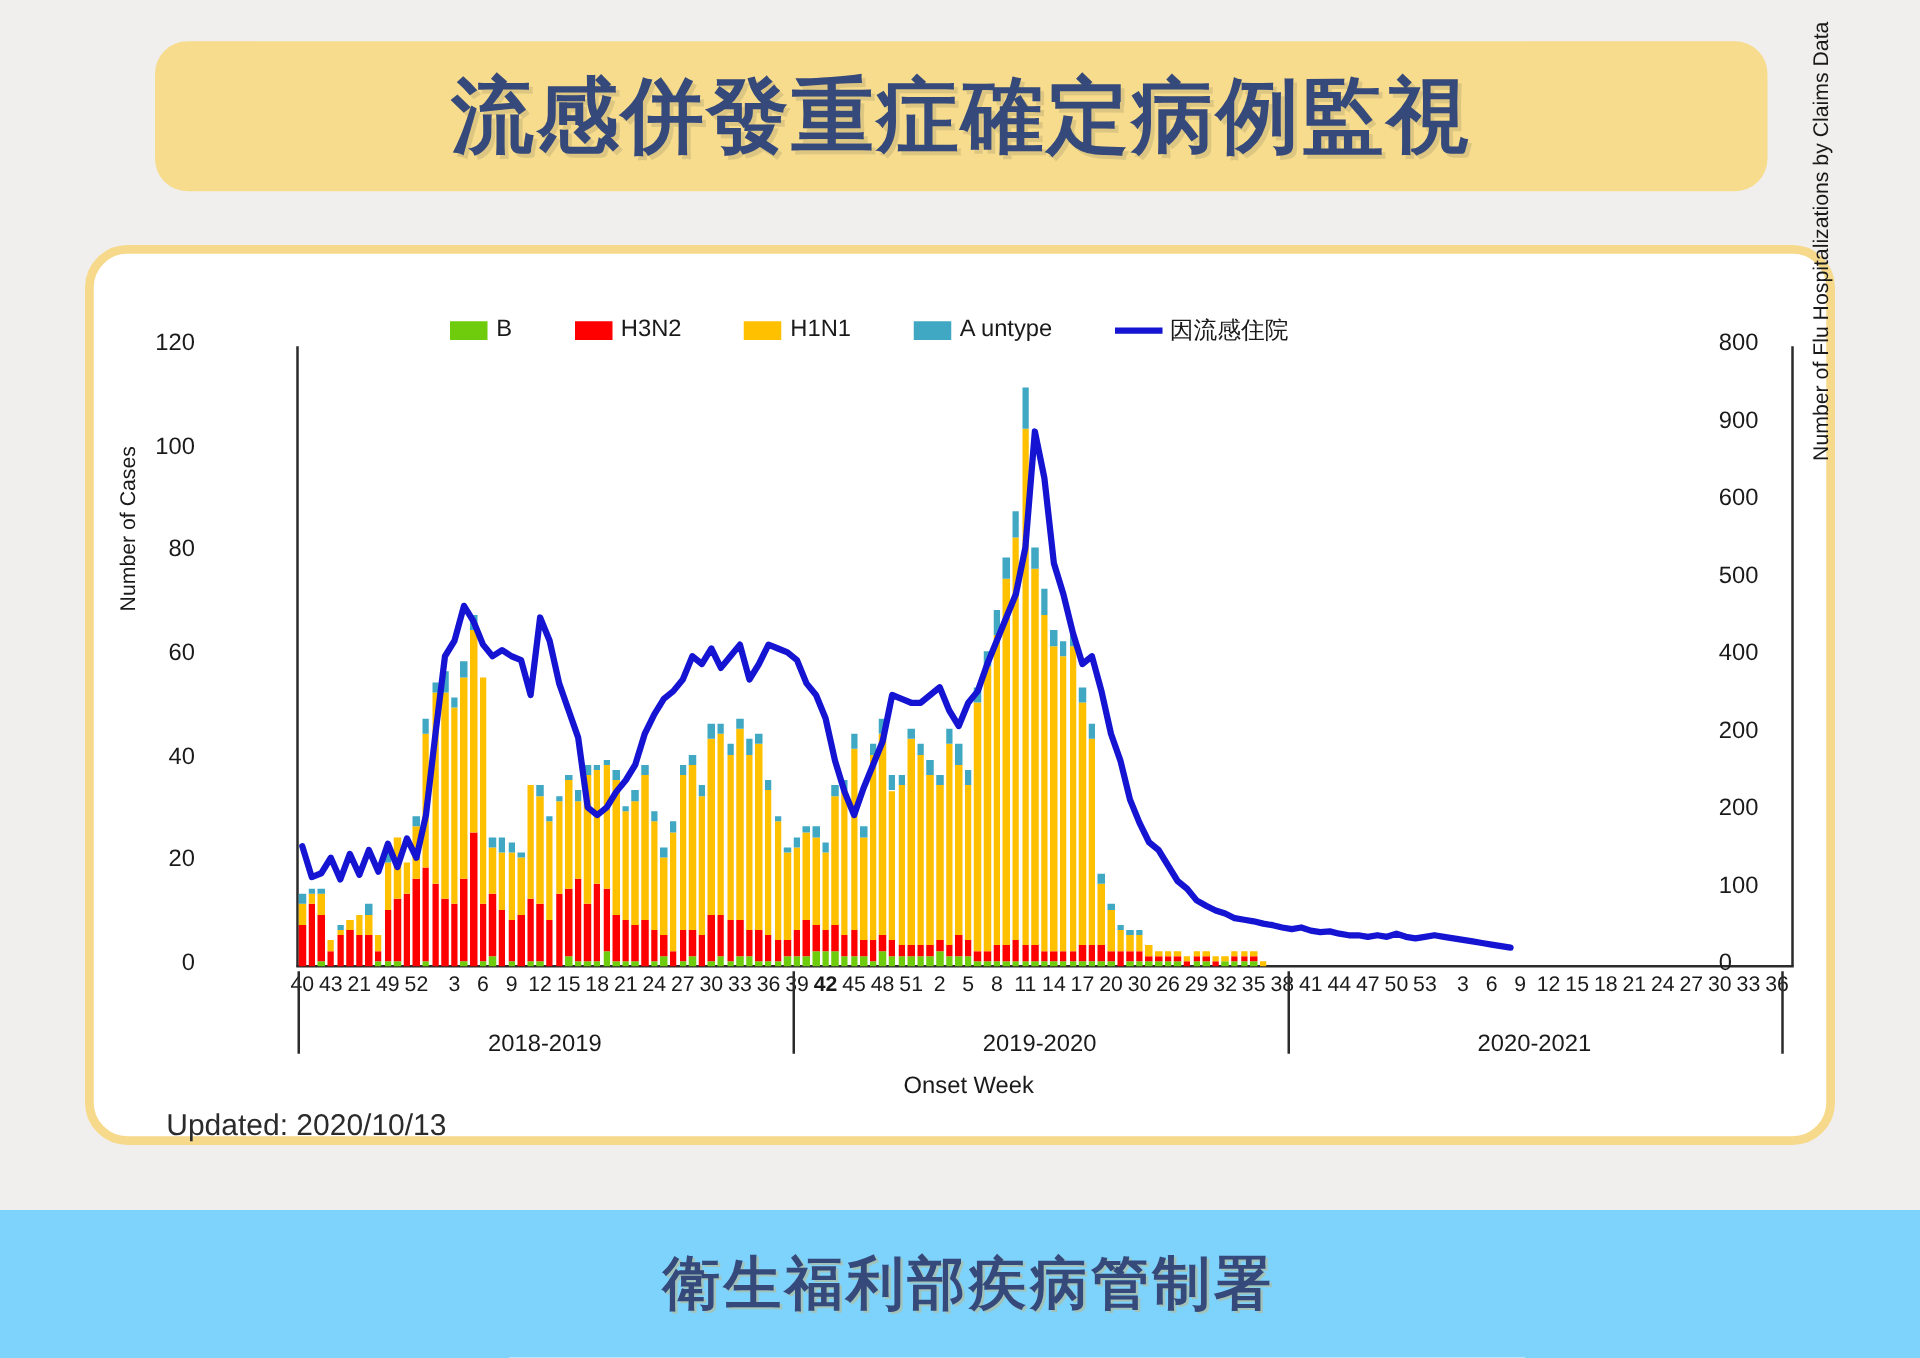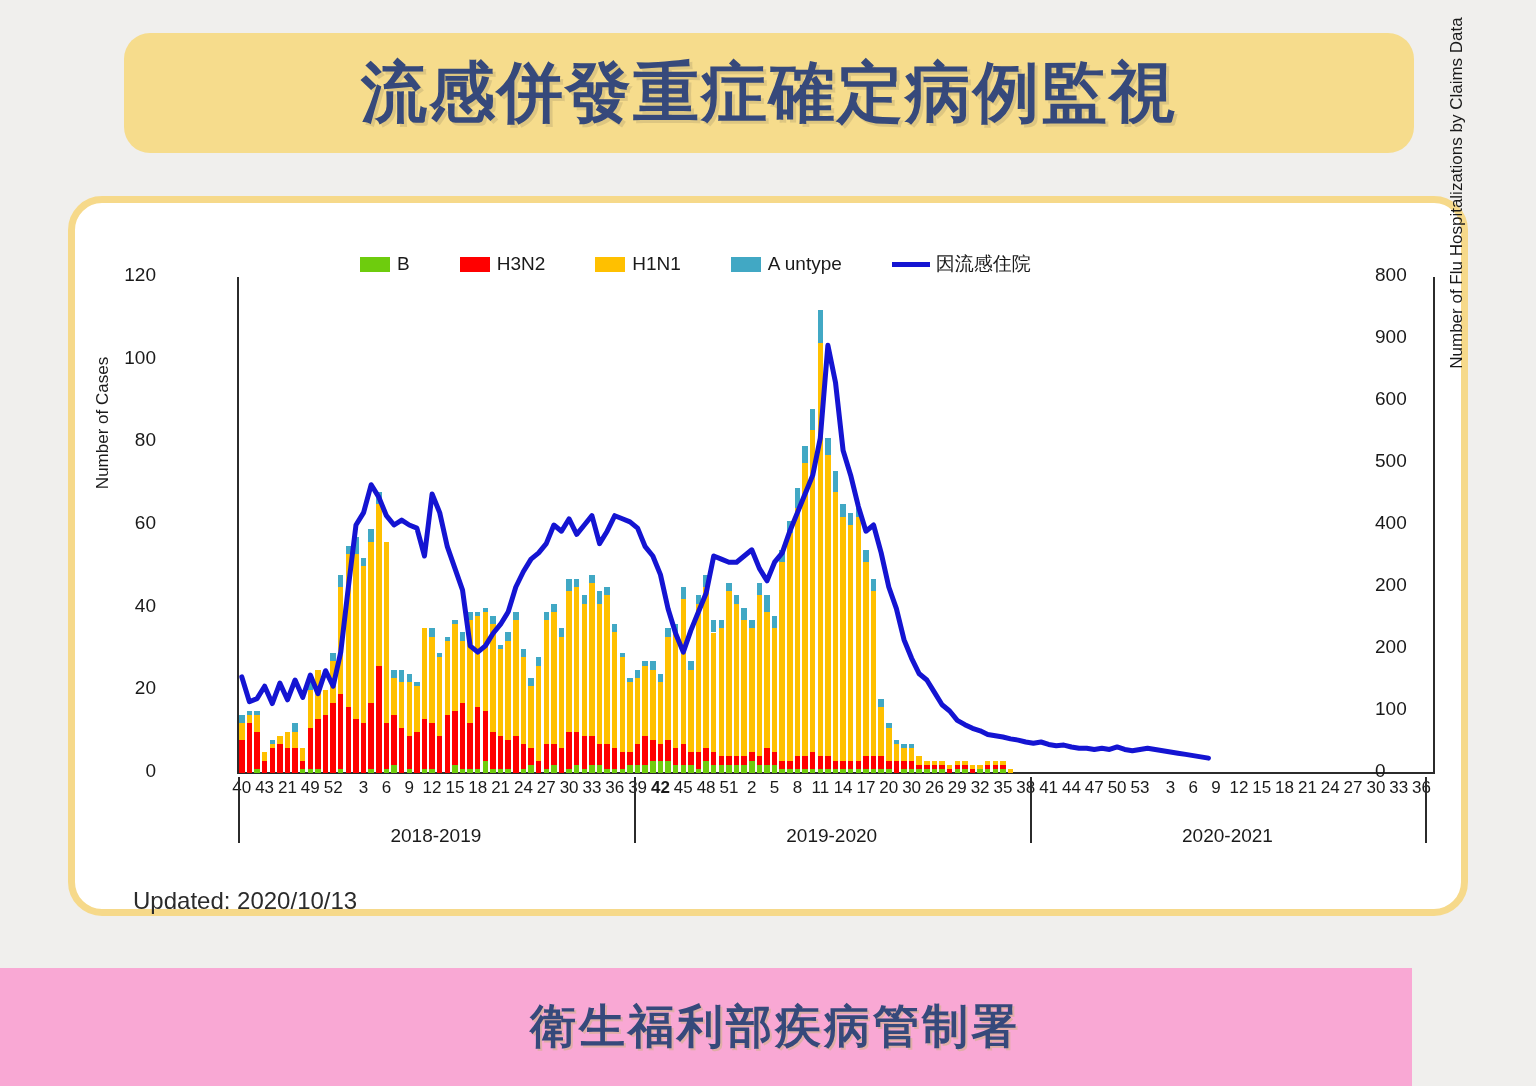--- a/index.html
+++ b/index.html
@@ -70,22 +70,22 @@
                 text-align:center;transform:translateX(-50%);}
   #x-axis-title{
     position:absolute;left:0;top:655px;width:1400px;text-align:center;
     font-size:19px;color:#1a1a1a;
   }
   #updated{
     position:absolute;left:58px;top:684px;font-size:24px;color:#2b2b2b;
   }
   
   #footer-bar{
-    position:absolute;left:0;top:968px;width:1412px;height:118px;
-    background:#f9a8d4;display:flex;align-items:center;
+    position:absolute;left:0;top:968px;width:1536px;height:118px;
+    background:#7dd3fc;display:flex;align-items:center;
   }
   #footer-org{
     position:absolute;left:530px;font-size:46px;font-weight:bold;color:#36497b;
     letter-spacing:3px;font-family:"DejaVu Sans","Liberation Sans",sans-serif;
     text-shadow:2px 2px 0 rgba(200,180,120,.5);
   }
   #footer-date{
     position:absolute;left:1190px;font-size:50px;color:#36497b;letter-spacing:1px;
   }
 </style>
@@ -780,19 +780,20 @@
   <div id="season-row">
       <div class="season-div" style="left: 0px;"></div>
       <div class="season-label" style="left: 197.898px;">2018-2019</div>
       <div class="season-div" style="left: 395.796px;"></div>
       <div class="season-label" style="left: 593.694px;">2019-2020</div>
       <div class="season-div" style="left: 791.592px;"></div>
       <div class="season-div" style="left: 1187.39px;"></div>
       <div class="season-label" style="left: 989.49px;">2020-2021</div>
     </div>
 
+  <div id="x-axis-title">Onset Week</div>
 
   <div id="updated">Updated: 2020/10/13</div>
 </div>
 
 <div id="footer-bar">
   <div id="footer-org">衛生福利部疾病管制署</div>
 </div>
 
 </body></html>

